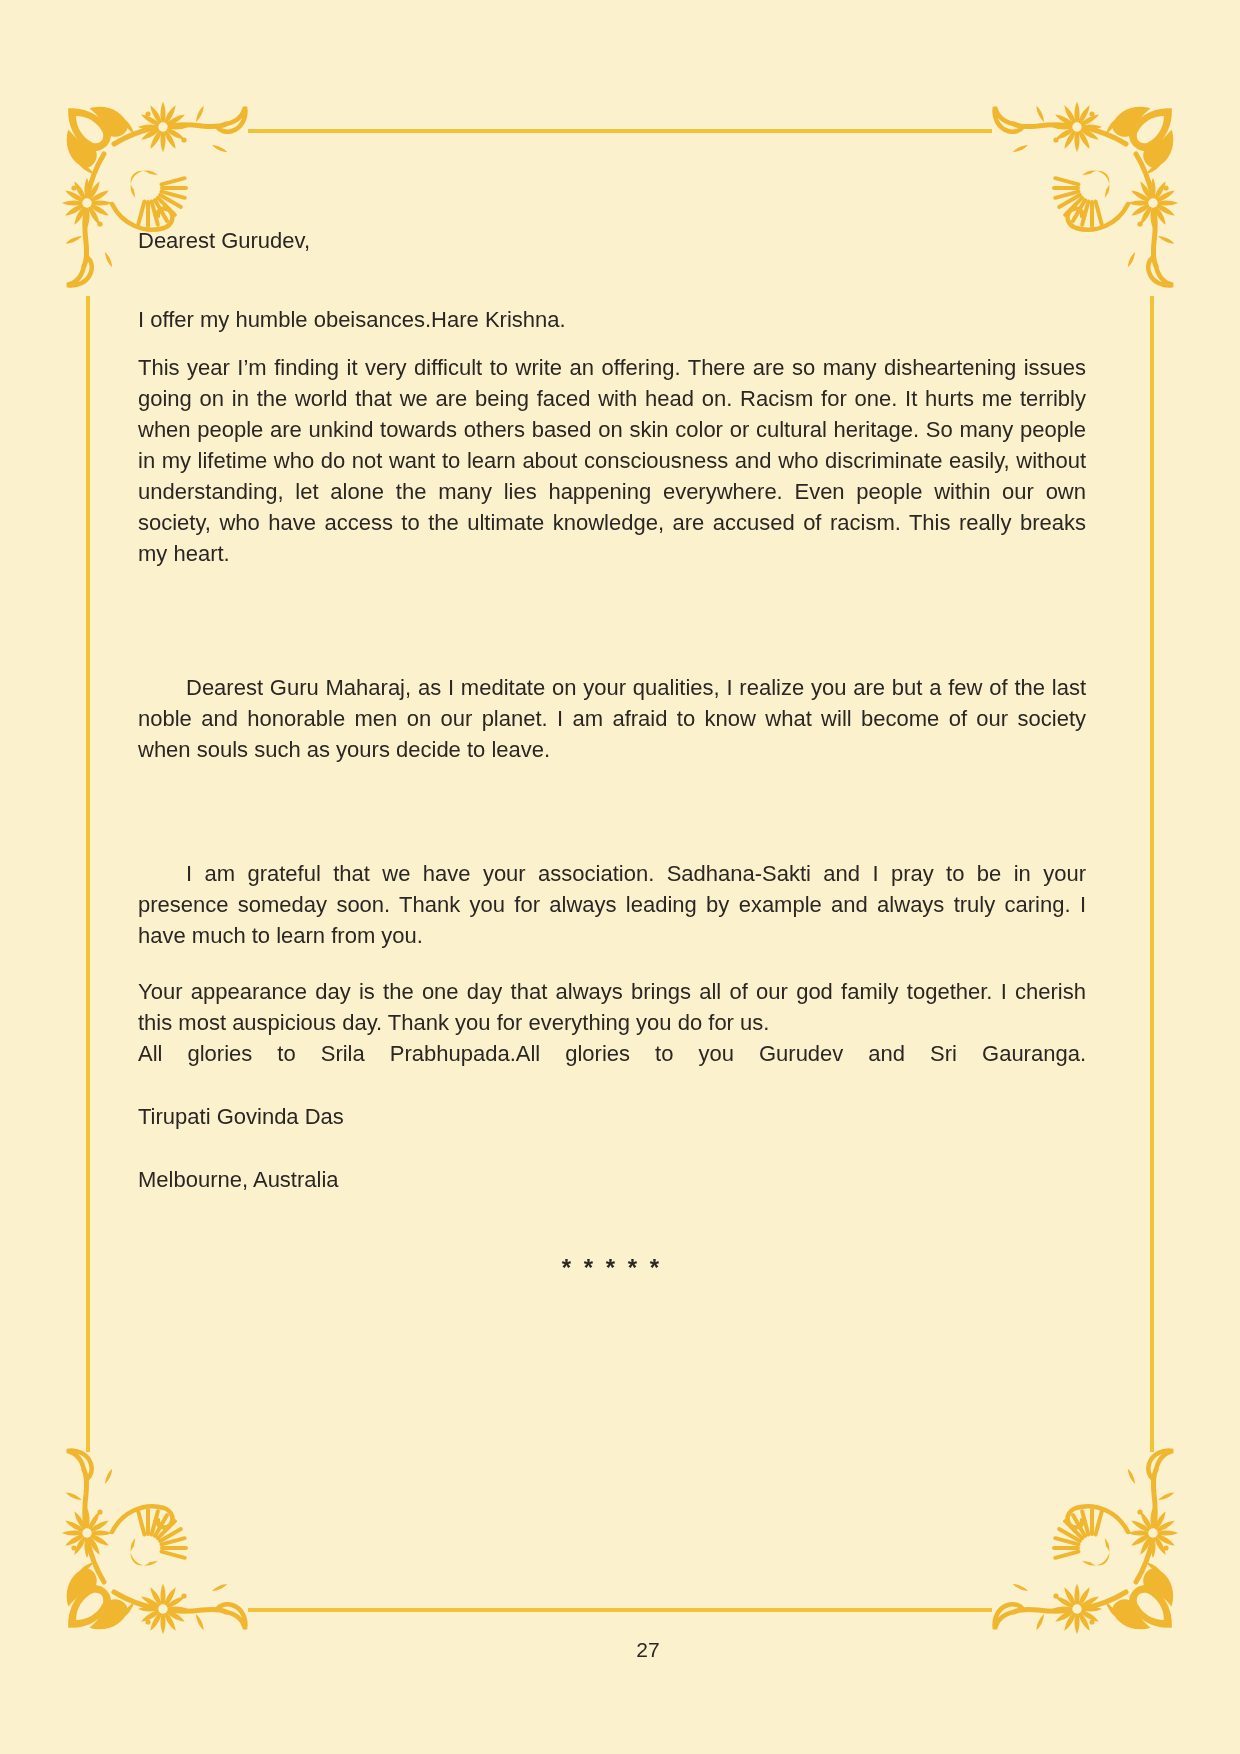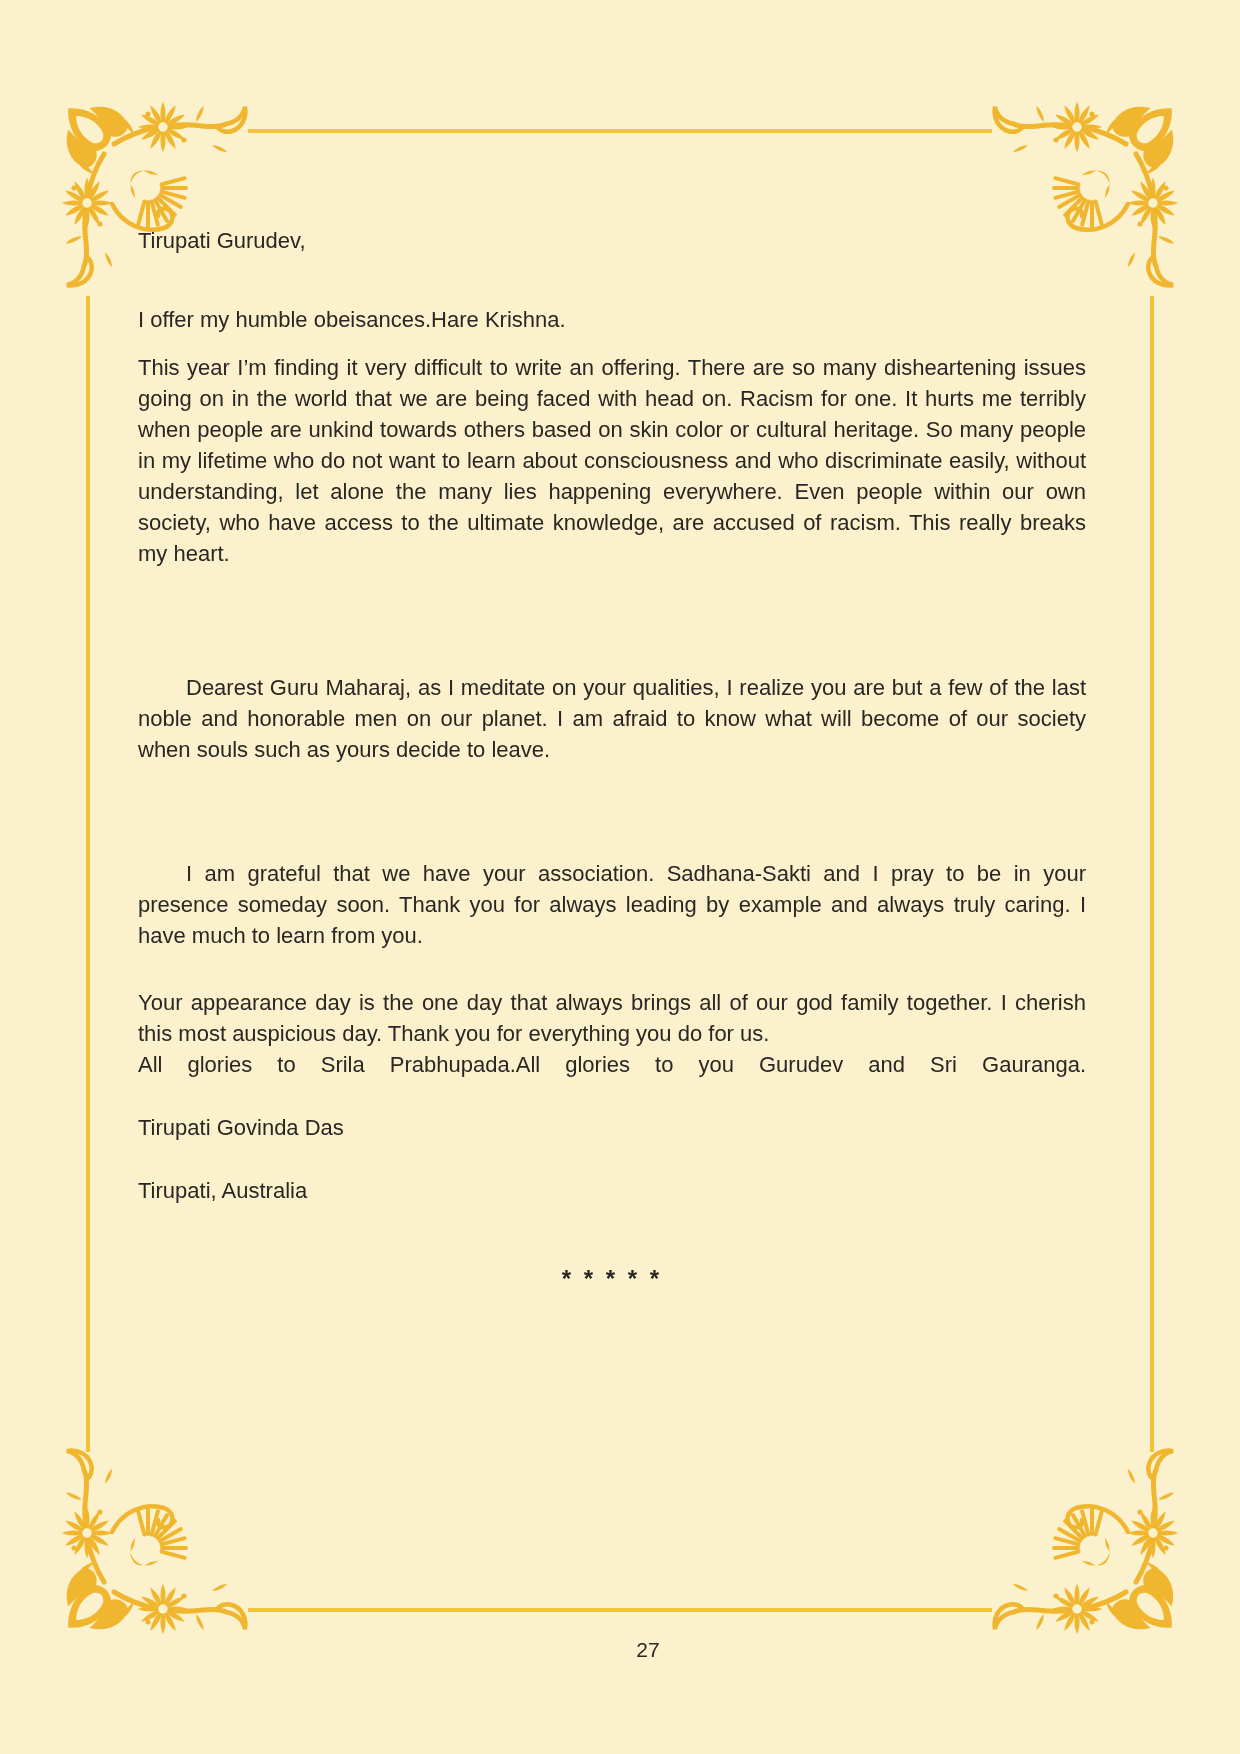--- a/index.html
+++ b/index.html
@@ -119,27 +119,27 @@
     <svg viewBox="0 0 200 200">
         <use href="#corner-ornament"></use>
       </svg>
   </div>
   <div class="bline bline-top"></div>
   <div class="bline bline-bottom"></div>
   <div class="bline bline-left"></div>
   <div class="bline bline-right"></div>
 
   <div class="letter">
-    <p>Tirupati Gurudev,</p>
+    <p>Dearest Gurudev,</p>
     <p style="margin-top:48px">I offer my humble obeisances.Hare Krishna.</p>
     <p class="j" style="margin-top:17px">This year I’m finding it very difficult to write an offering. There are so many disheartening issues going on in the world that we are being faced with head on. Racism for one. It hurts me terribly when people are unkind towards others based on skin color or cultural heritage. So many people in my lifetime who do not want to learn about consciousness and who discriminate easily, without understanding, let alone the many lies happening everywhere. Even people within our own society, who have access to the ultimate knowledge, are accused of racism. This really breaks my heart.</p>
     <p class="j ind" style="margin-top:103px">Dearest Guru Maharaj, as I meditate on your qualities, I realize you are but a few of the last noble and honorable men on our planet. I am afraid to know what will become of our society when souls such as yours decide to leave.</p>
     <p class="j ind" style="margin-top:93px">I am grateful that we have your association. Sadhana-Sakti and I pray to be in your presence someday soon. Thank you for always leading by example and always truly caring. I have much to learn from you.</p>
-    <p class="j" style="margin-top:36px">Your appearance day is the one day that always brings all of our god family together. I cherish this most auspicious day. Thank you for everything you do for us.</p>
+    <p class="j" style="margin-top:25px">Your appearance day is the one day that always brings all of our god family together. I cherish this most auspicious day. Thank you for everything you do for us.</p>
     <p class="jlast" style="">All glories to Srila Prabhupada.All glories to you Gurudev and Sri Gauranga.</p>
     <p style="margin-top:32px">Tirupati Govinda Das</p>
-    <p style="margin-top:32px">Tirupati, Australia</p>
+    <p style="margin-top:32px">Melbourne, Australia</p>
     <p class="sep" style="margin-top:57px">* * * * *</p>
   </div>
 
   <div class="pagenum">27</div>
 
 </div>
 
 </body></html>

